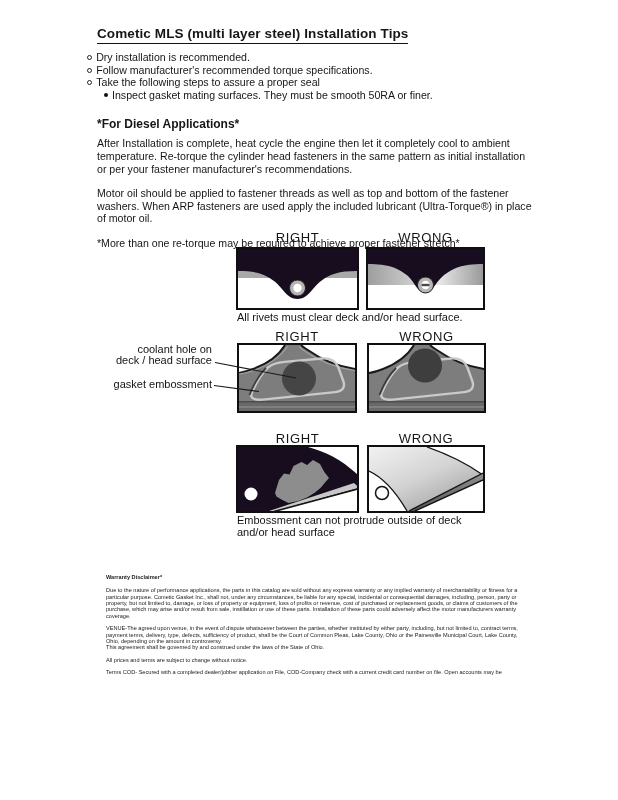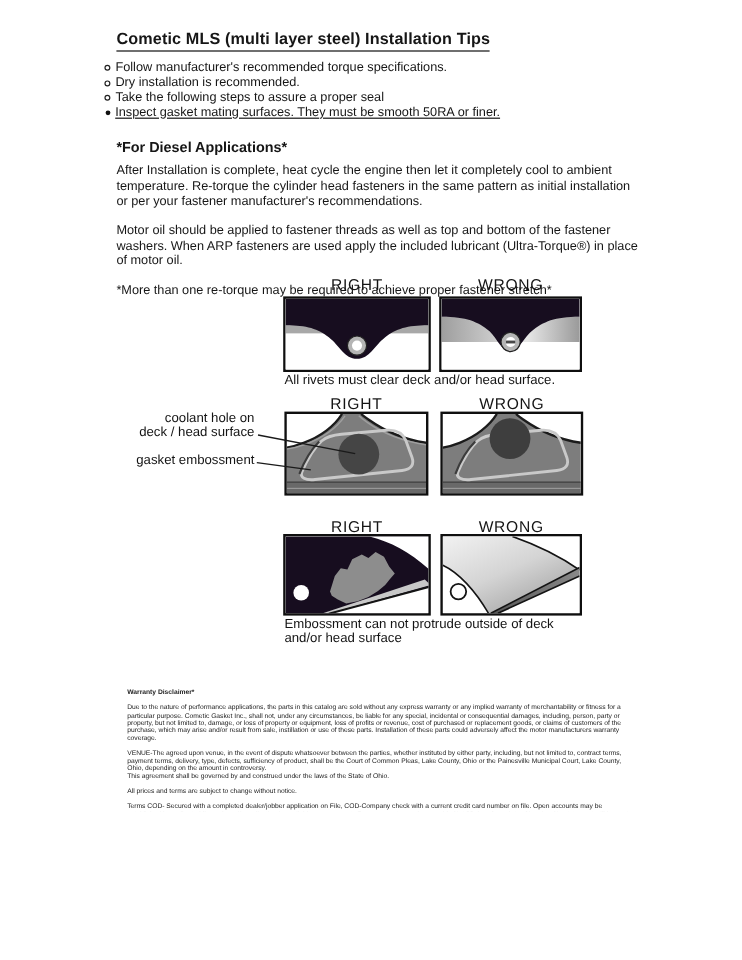--- a/index.html
+++ b/index.html
@@ -6,21 +6,21 @@
   .page{position:relative;width:618px;height:676px;background:#ffffff;overflow:hidden;
         font-family:"Liberation Sans", sans-serif;color:#161616;}
   
   .col{position:absolute;left:97px;top:24px;width:438px;}
   .title-line{margin:0 0 7px 0;}
   .title-line span{display:inline-block;font-size:13.5px;font-weight:bold;letter-spacing:.1px;
         border-bottom:1.6px solid #111;padding-bottom:2px;}
   .bullets{margin-left:-10px;font-size:10.6px;line-height:12.6px;}
   .b1,.b2{display:flex;align-items:flex-start;}
   .dot-o{flex:none;width:3.2px;height:3.2px;border:1px solid #222;border-radius:50%;margin:4px 4px 0 0;}
-  .b2{margin-left:1px;text-decoration:underline;}
+  .b2{margin-left:17px;}
   .dot-f{flex:none;width:4px;height:4px;background:#111;border-radius:50%;margin:4px 4px 0 0;}
   .diesel-h{font-size:12px;font-weight:bold;margin:16px 0 6px 0;}
   .col p{font-size:10.6px;line-height:12.6px;margin:0 0 12px 0;}
   
   .dlabel{position:absolute;font-size:13px;letter-spacing:.6px;text-align:center;color:#151515;}
   .dbox{position:absolute;box-sizing:border-box;border:2px solid #0f0f0f;background:#fff;}
   .dbox svg{display:block;}
   .dcaption{position:absolute;font-size:11px;line-height:11.8px;white-space:nowrap;color:#141414;}
   .callout{position:absolute;width:107px;text-align:right;font-size:11px;line-height:10.6px;color:#141414;}
   .overlay{position:absolute;left:105px;top:340px;pointer-events:none;}
@@ -35,25 +35,25 @@
 
 <div class="page">
 
   <div class="col">
     <div class="title-line">
       <span>Cometic MLS (multi layer steel) Installation Tips</span>
     </div>
     <div class="bullets">
       <div class="b1">
           <span class="dot-o"></span>
-          <span>Follow manufacturer's recommended torque specifications.</span>
+          <span>Dry installation is recommended.</span>
         </div>
       <div class="b1">
           <span class="dot-o"></span>
-          <span>Dry installation is recommended.</span>
+          <span>Follow manufacturer's recommended torque specifications.</span>
         </div>
       <div class="b1">
           <span class="dot-o"></span>
           <span>Take the following steps to assure a proper seal</span>
         </div>
       <div class="b2">
           <span class="dot-f"></span>
           <span>Inspect gasket mating surfaces.  They must be smooth 50RA or finer.</span>
         </div>
     </div>

